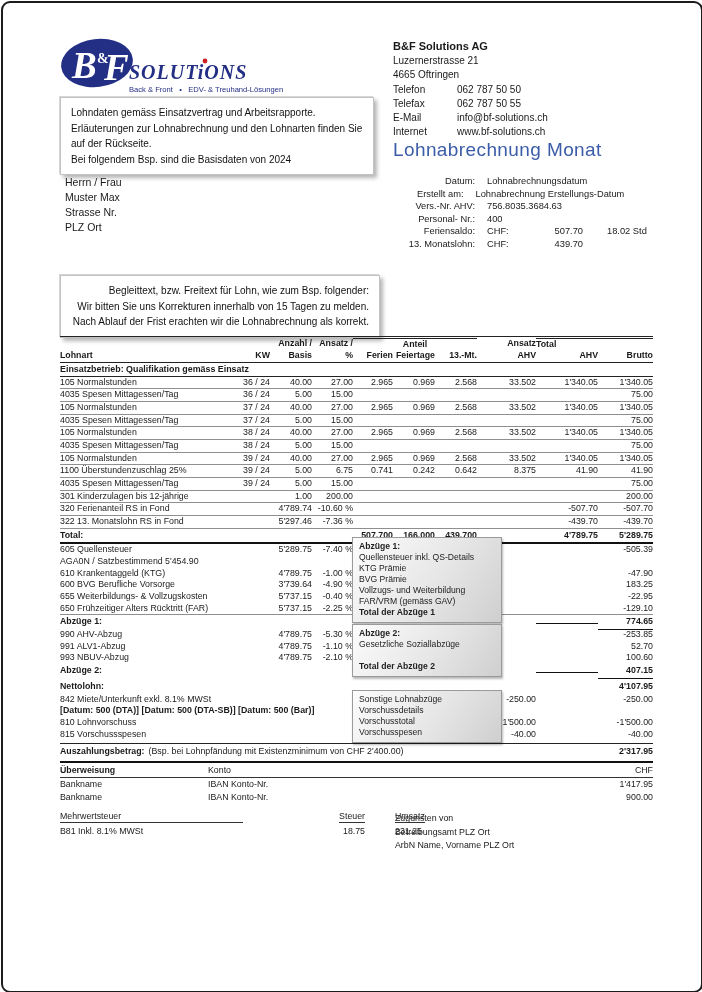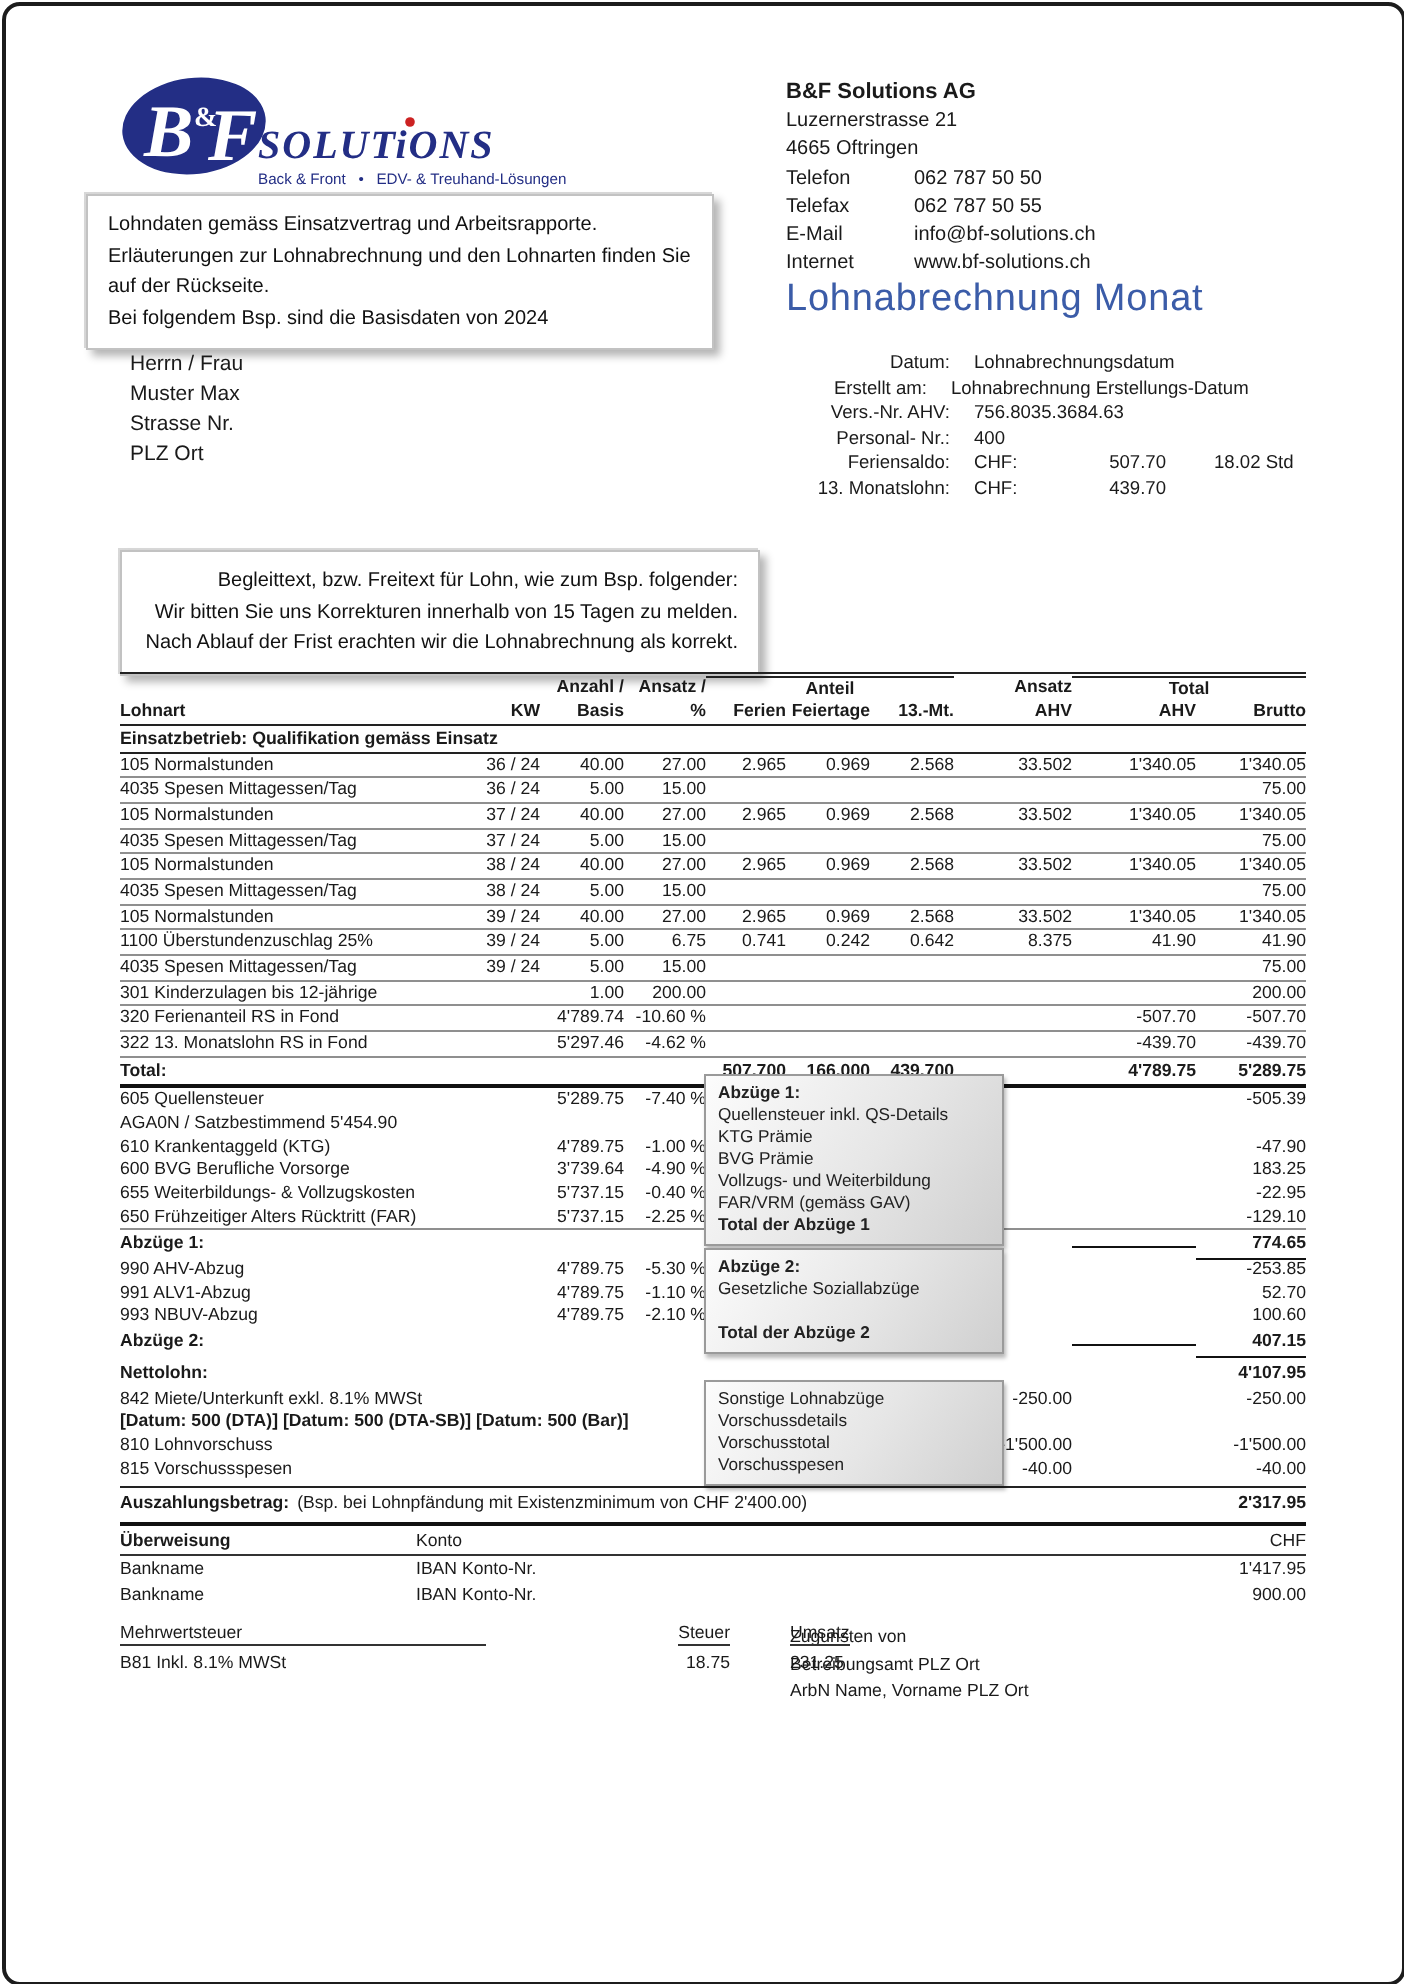--- a/index.html
+++ b/index.html
@@ -8,21 +8,21 @@
     border:2px solid #1c1c1c;border-radius:9px;background:#fff;
     font-family:"Liberation Sans",sans-serif;color:#1a1a1a;overflow:hidden;
   }
   
   .logo{position:absolute;left:56px;top:32px;}
   .box3d{
     position:absolute;background:#fff;border:1px solid #c2c2c2;
     box-shadow:3px 3px 4px #b5b5b5, -1px -1px 0 #d8d8d8;
     font-size:10px;line-height:15.5px;padding:7px 10px;color:#111;
   }
-  .box-info{left:40px;top:94px;width:292px;}
+  .box-info{left:57px;top:94px;width:292px;}
   .note-box{left:57px;top:272px;width:298px;text-align:right;}
   .company{position:absolute;left:390px;top:36px;font-size:10px;line-height:14.2px;}
   .company .cname{font-weight:bold;font-size:11px;margin-bottom:1px;}
   .crow{display:flex;}
   .crow .cl{width:52px;}
   .crow .cv{margin-left:12px;}
   .doc-title{position:absolute;left:390px;top:136px;font-size:19px;color:#3b5ca8;letter-spacing:.4px;}
   .recipient{position:absolute;left:62px;top:172px;font-size:10.5px;line-height:15px;}
   .meta{position:absolute;left:388px;top:172px;width:280px;font-size:9.3px;line-height:12.6px;}
   .mrow{display:flex;white-space:nowrap;}
@@ -45,21 +45,21 @@
   .c7{width:59px;text-align:right;}
   .c8{width:62px;text-align:right;}
   .c9{width:55px;text-align:right;}
   .thead{border-top:1.2px solid #222;padding-top:1px;}
   .h1,.h2{height:11.5px;line-height:11.5px;font-weight:bold;}
   .h1 .sp{width:210px;}
   .h1 .ha{width:42px;text-align:right;}
   .h1 .hb{width:41px;text-align:right;}
   .h1 .g1{width:124px;text-align:center;border-top:1.1px solid #222;}
   .h1 .hc{width:59px;text-align:right;}
-  .h1 .g2{width:117px;text-align:center;border-top:1.1px solid #222;}
+  .h1 .g2{width:117px;text-align:left;border-top:1.1px solid #222;}
   .h2{border-bottom:1.6px solid #222;padding-bottom:1px;}
   .sectionrow{font-weight:bold;border-bottom:1.4px solid #222;height:12.6px;line-height:12.6px;font-size:8.9px;}
   .ln{border-bottom:1px solid #8f8f8f;}
   .total{font-weight:bold;border-bottom:2px solid #111;height:13.5px;line-height:13.5px;}
   .subtotal{height:13.5px;line-height:13.5px;}
   .subtotal .c0{font-weight:bold;}
   .subtotal .c8,.subtotal .c9{font-weight:bold;border-bottom:1.3px solid #111;}
   .netto{font-weight:bold;height:16px;line-height:16px;}
   .boldname .c0{font-weight:bold;}
   
@@ -366,21 +366,21 @@
           <span class="c5"></span>
           <span class="c6"></span>
           <span class="c7"></span>
           <span class="c8">-507.70</span>
           <span class="c9">-507.70</span>
         </div>
         <div class="trow ln">
           <span class="c0">322 13. Monatslohn RS in Fond</span>
           <span class="c1"></span>
           <span class="c2">5'297.46</span>
-          <span class="c3">-4.62 %</span>
+          <span class="c3">-7.36 %</span>
           <span class="c4"></span>
           <span class="c5"></span>
           <span class="c6"></span>
           <span class="c7"></span>
           <span class="c8">-439.70</span>
           <span class="c9">-439.70</span>
         </div>
         <div class="trow total">
           <span class="c0">Total:</span>
           <span class="c1"></span>

